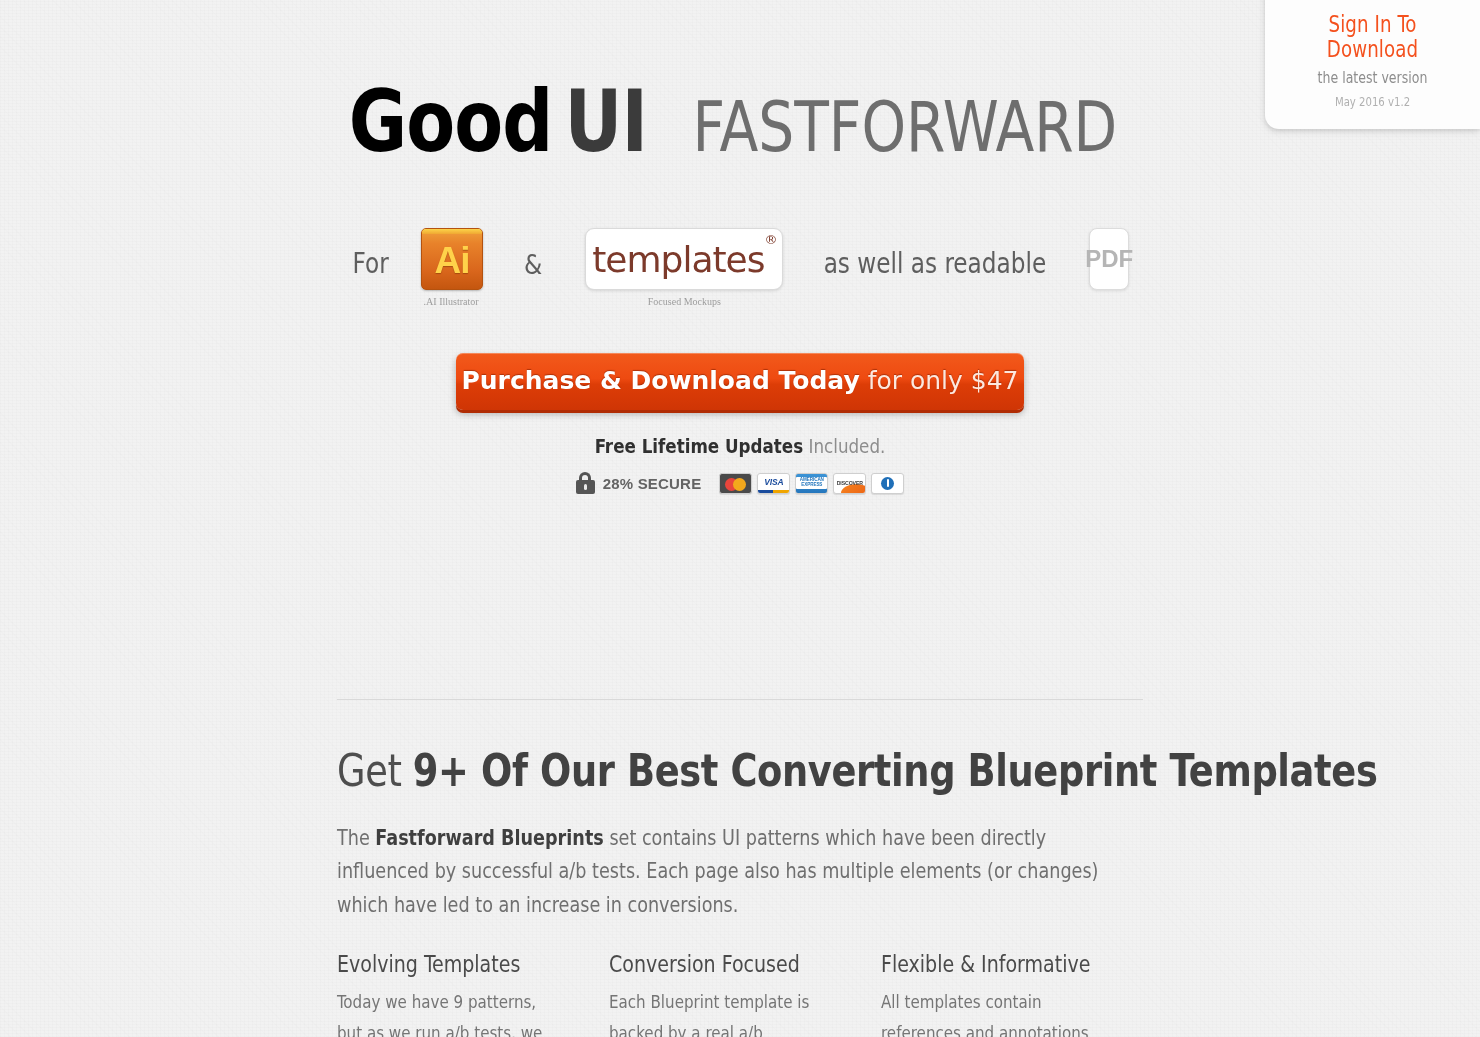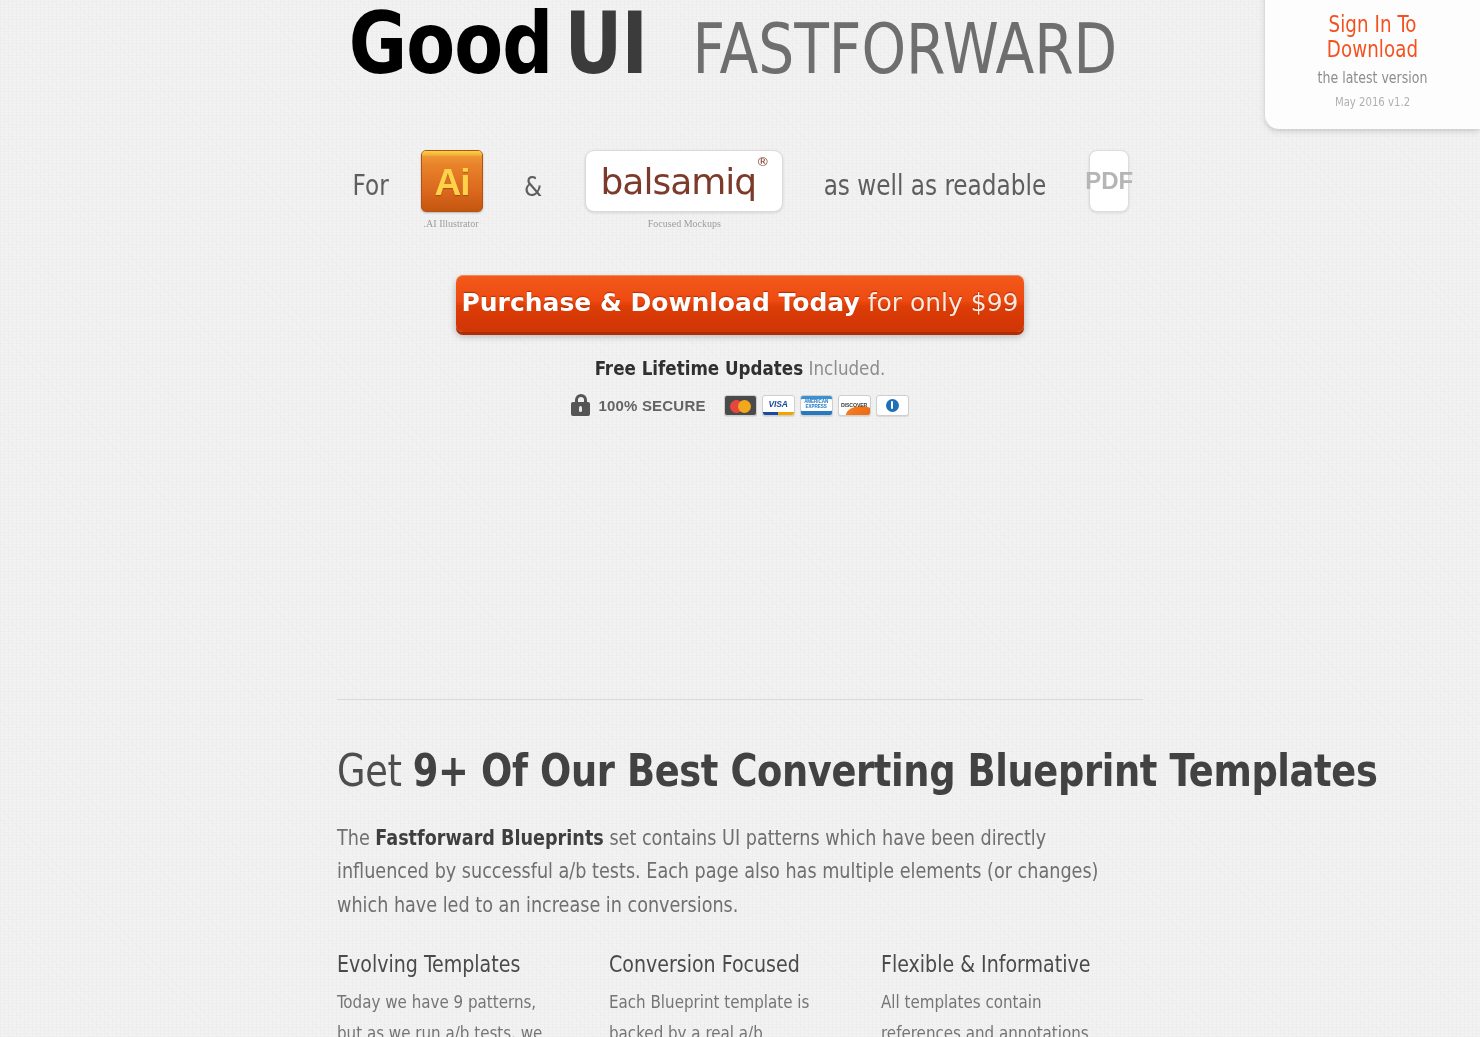--- a/index.html
+++ b/index.html
@@ -68,20 +68,21 @@
 
   
   #hero {
     position: absolute;
     top: 0; left: 0;
     width: 1480px;
     text-align: center;
   }
   #logo {
     margin: 0;
+    padding-top: 78px;
     line-height: 1;
     white-space: nowrap;
     font-weight: 700;
     font-size: 86px;
     letter-spacing: -1px;
   }
   #logo .lg-good { color: #000000; transform: scaleX(0.92); display:inline-block; }
   #logo .lg-ui   { color: #3b3b3b; transform: scaleX(0.92); display:inline-block; }
   #logo .lg-ff   {
     color: #6e6e6e;
@@ -388,47 +389,47 @@
       <div class="ai-tile">
         <div class="ai-text">Ai</div>
       </div>
       <div class="fmt-cap">.AI Illustrator</div>
     </div>
 
     <div class="fmt-amp cond">&amp;</div>
 
     <div class="fmt-item">
       <div class="bq-tile">
-        <span class="bq-text"><span>balsamiq</span><sup>®</sup></span>
+        <span class="bq-text"><span>templates</span><sup>®</sup></span>
       </div>
       <div class="fmt-cap">Focused Mockups</div>
     </div>
 
     <div class="fmt-word cond">as well as readable</div>
 
     <div class="fmt-item">
       <div class="pdf-tile">PDF</div>
     </div>
 
   </div>
 
   <div id="cta-wrap">
-    <button id="cta-button"><span class="cta-strong">Purchase &amp; Download Today</span><span class="cta-rest"> for only $99</span></button>
+    <button id="cta-button"><span class="cta-strong">Purchase &amp; Download Today</span><span class="cta-rest"> for only $47</span></button>
   </div>
 
   <div id="assurance">
     <div id="updates-line" class="cond"><b>Free Lifetime Updates</b><span> Included.</span></div>
 
     <div id="secure-row">
       <span class="lock-icon">
         <span class="shackle"></span>
         <span class="body"></span>
         <span class="kh"></span>
       </span>
-      <span id="secure-text">100% SECURE</span>
+      <span id="secure-text">28% SECURE</span>
 
       <span id="cards">
         <span class="card card-mc">
           <span class="mc-l"></span>
           <span class="mc-r"></span>
         </span>
         <span class="card card-visa">
           <span class="vtxt">VISA</span>
         </span>
         <span class="card card-amex">

